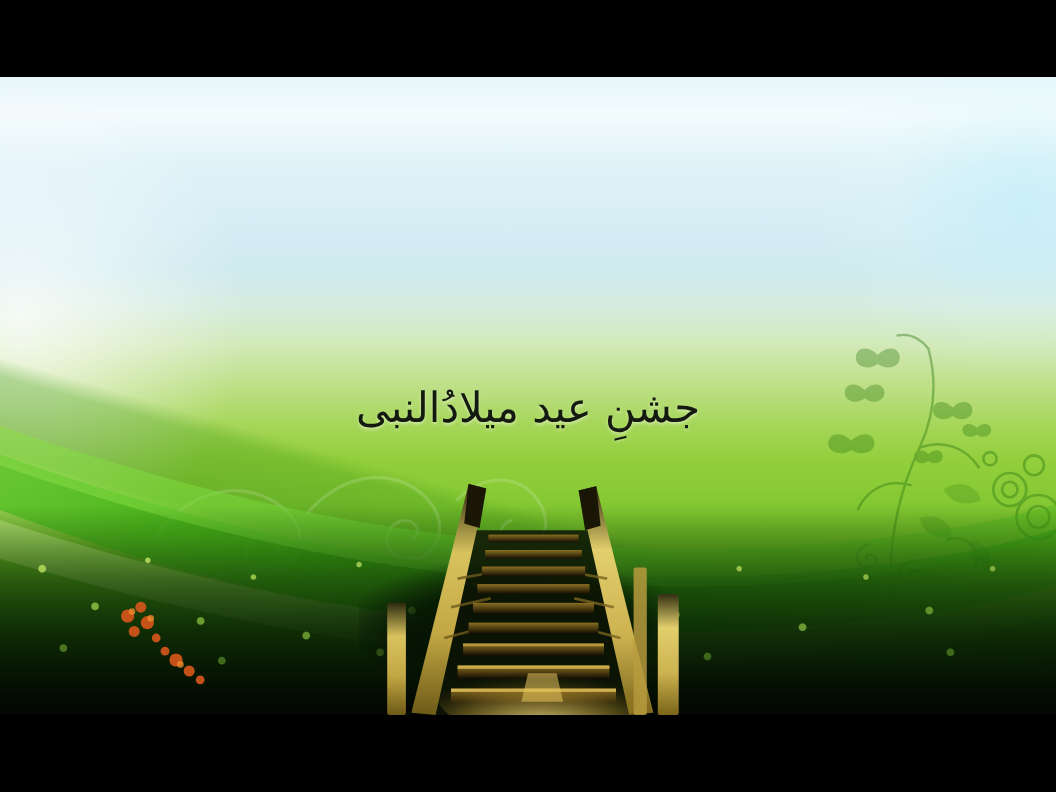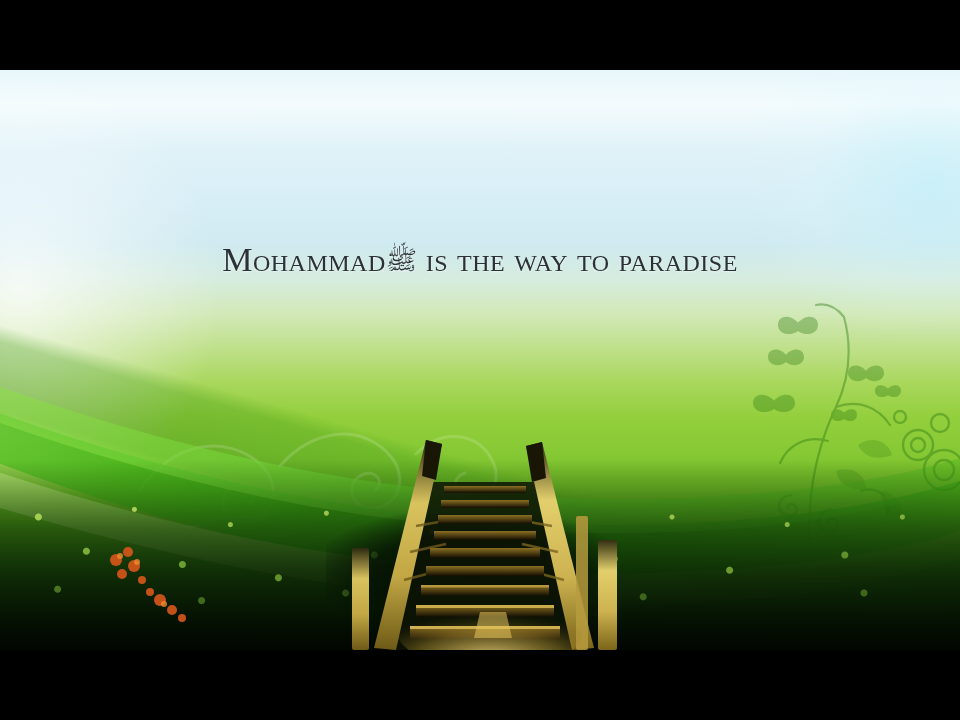--- a/index.html
+++ b/index.html
@@ -413,20 +413,20 @@
       <g opacity="0.85">
         <rect x="80" y="206" width="150" height="3" fill="#e7c762"></rect>
         <rect x="86" y="185" width="138" height="3" fill="#d8b953"></rect>
         <rect x="91" y="165" width="128" height="2.5" fill="#bfa044"></rect>
       </g>
 
       <ellipse cx="160" cy="214" rx="92" ry="34" fill="url(#stepGlow)"></ellipse>
       <path d="M150 192 L176 192 L182 218 L144 218 Z" fill="#e3c45c" opacity="0.55"></path>
     </svg>
 
-    <div class="caption-en"><span>Mohammad</span><span class="sw-glyph">ﷺ</span><span> is the way to paradise</span></div>
-
+
+    <div class="caption-ur">جشنِ عید میلادُالنبی</div>
 
   </div>
 
   <div class="letterbox bottom"></div>
 
 </div>
 
 </body></html>

